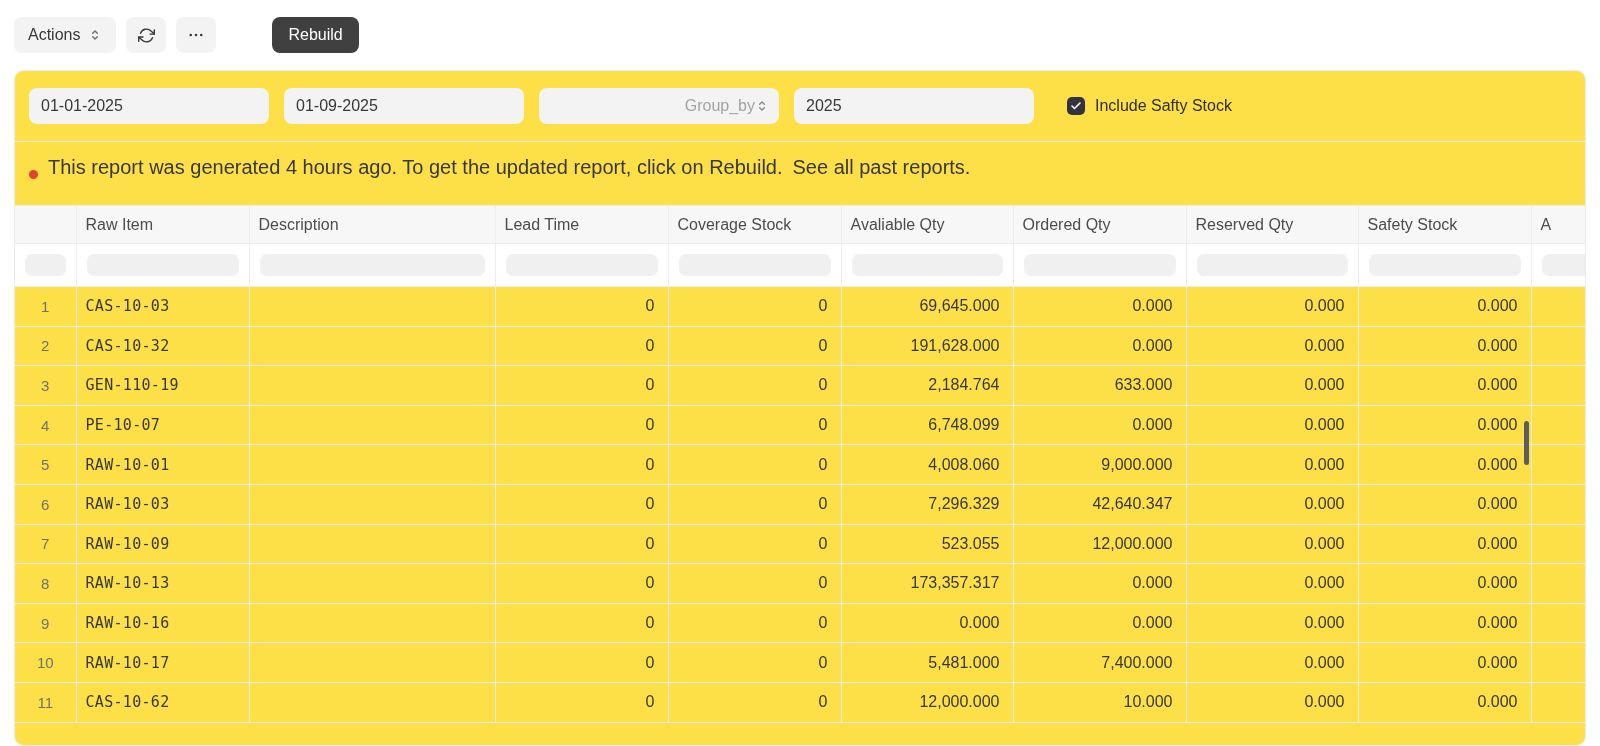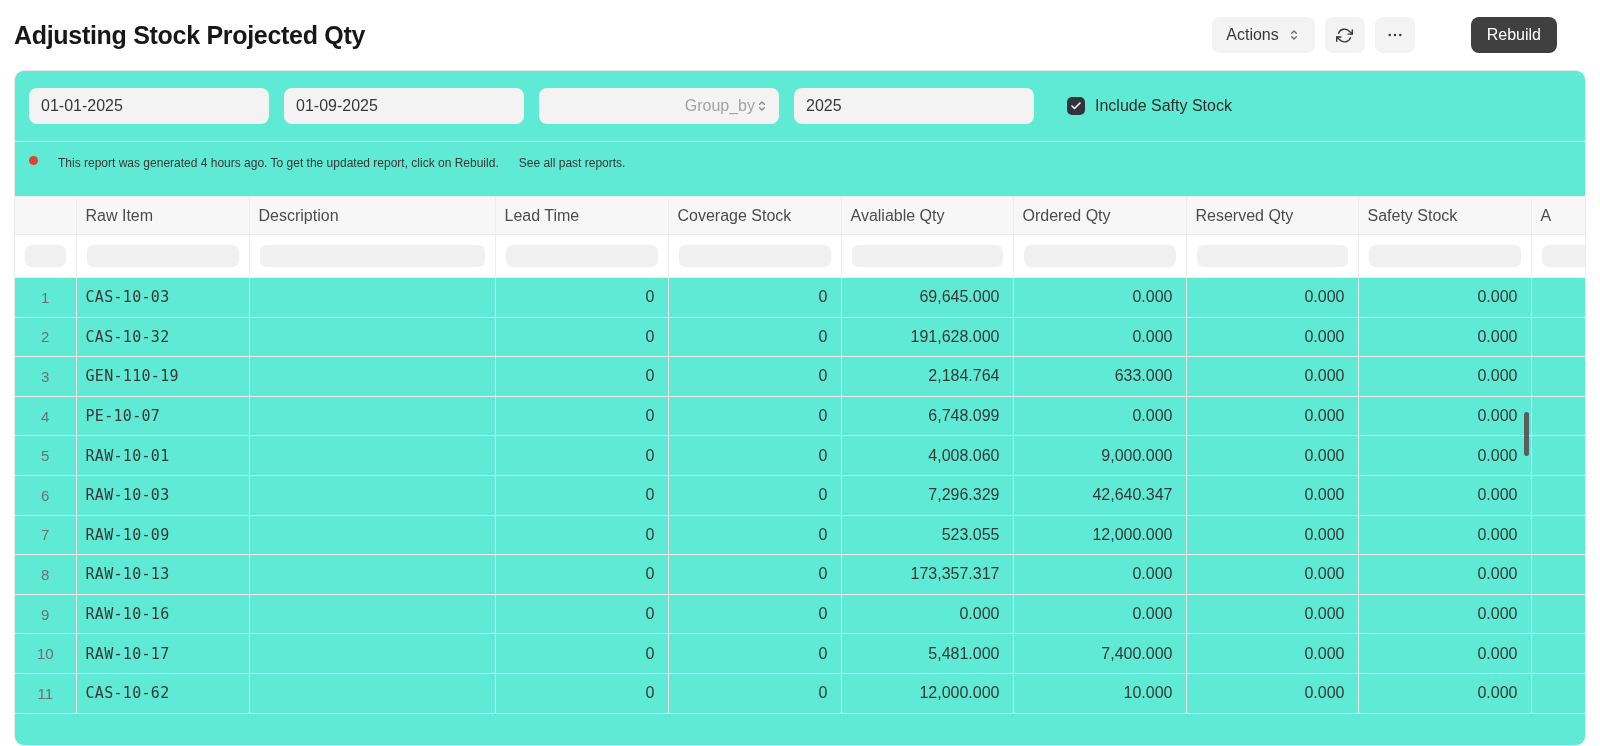--- a/index.html
+++ b/index.html
@@ -33,21 +33,21 @@
   .icn { display: inline-flex; align-items: center; justify-content: center; }
 
   
   .card {
     position: relative;
     margin: 0 14px;
     height: 676px;
     border: 1px solid #ececec;
     border-radius: 10px;
     overflow: hidden;
-    background: #5eead4;
+    background: #fde047;
   }
 
   
   .filters {
     display: flex; align-items: center; gap: 15px;
     padding: 17px 14px;
     border-bottom: 1px solid #ededed;
   }
   .f-input {
     width: 240px; height: 36px;
@@ -64,22 +64,22 @@
   .f-select .ph { color: #a3a3a3; }
   .checkbox-wrap { display: flex; align-items: center; gap: 10px; margin-left: 18px; cursor: pointer; }
   .checkbox {
     width: 18px; height: 18px; border-radius: 5px; background: #33333f;
     display: flex; align-items: center; justify-content: center; flex: none;
   }
   .checkbox-label { font-size: 16px; color: #2f2f2f; }
 
   
   .notice {
-    display: flex; align-items: flex-start; gap: 20px;
-    padding: 14px 14px 26px 14px; font-size: 12px; color: #383838;
+    display: flex; align-items: flex-end; gap: 10px;
+    padding: 14px 14px 26px 14px; font-size: 20px; color: #383838;
   }
   .notice-dot { width: 9px; height: 9px; border-radius: 50%; background: #e0432e; flex: none; }
   .notice-link { color: #383838; cursor: pointer; text-decoration: none; }
 
   
   .table-wrap { position: relative; }
   table.report {
     width: 1656px; table-layout: fixed; border-collapse: collapse;
     font-size: 16px;
   }
@@ -102,21 +102,20 @@
   .vscroll-thumb {
     position: absolute; right: 56px; top: 216px;
     width: 5px; height: 44px; border-radius: 4px; background: #5c5c5c;
     cursor: pointer;
   }
 </style>
 </head>
 <body>
 
 <div class="topbar">
-  <h1 class="page-title">Adjusting Stock Projected Qty</h1>
   <div class="toolbar">
     <button class="btn">
       <span>Actions</span>
       <span class="icn">
         <svg width="14" height="14" viewBox="0 0 24 24" fill="none" stroke="#6f6f6f" stroke-width="2.4" stroke-linecap="round" stroke-linejoin="round">
           <path d="M8 9l4-4 4 4"></path>
             <path d="M8 15l4 4 4-4"></path>
         </svg>
       </span>
     </button>

